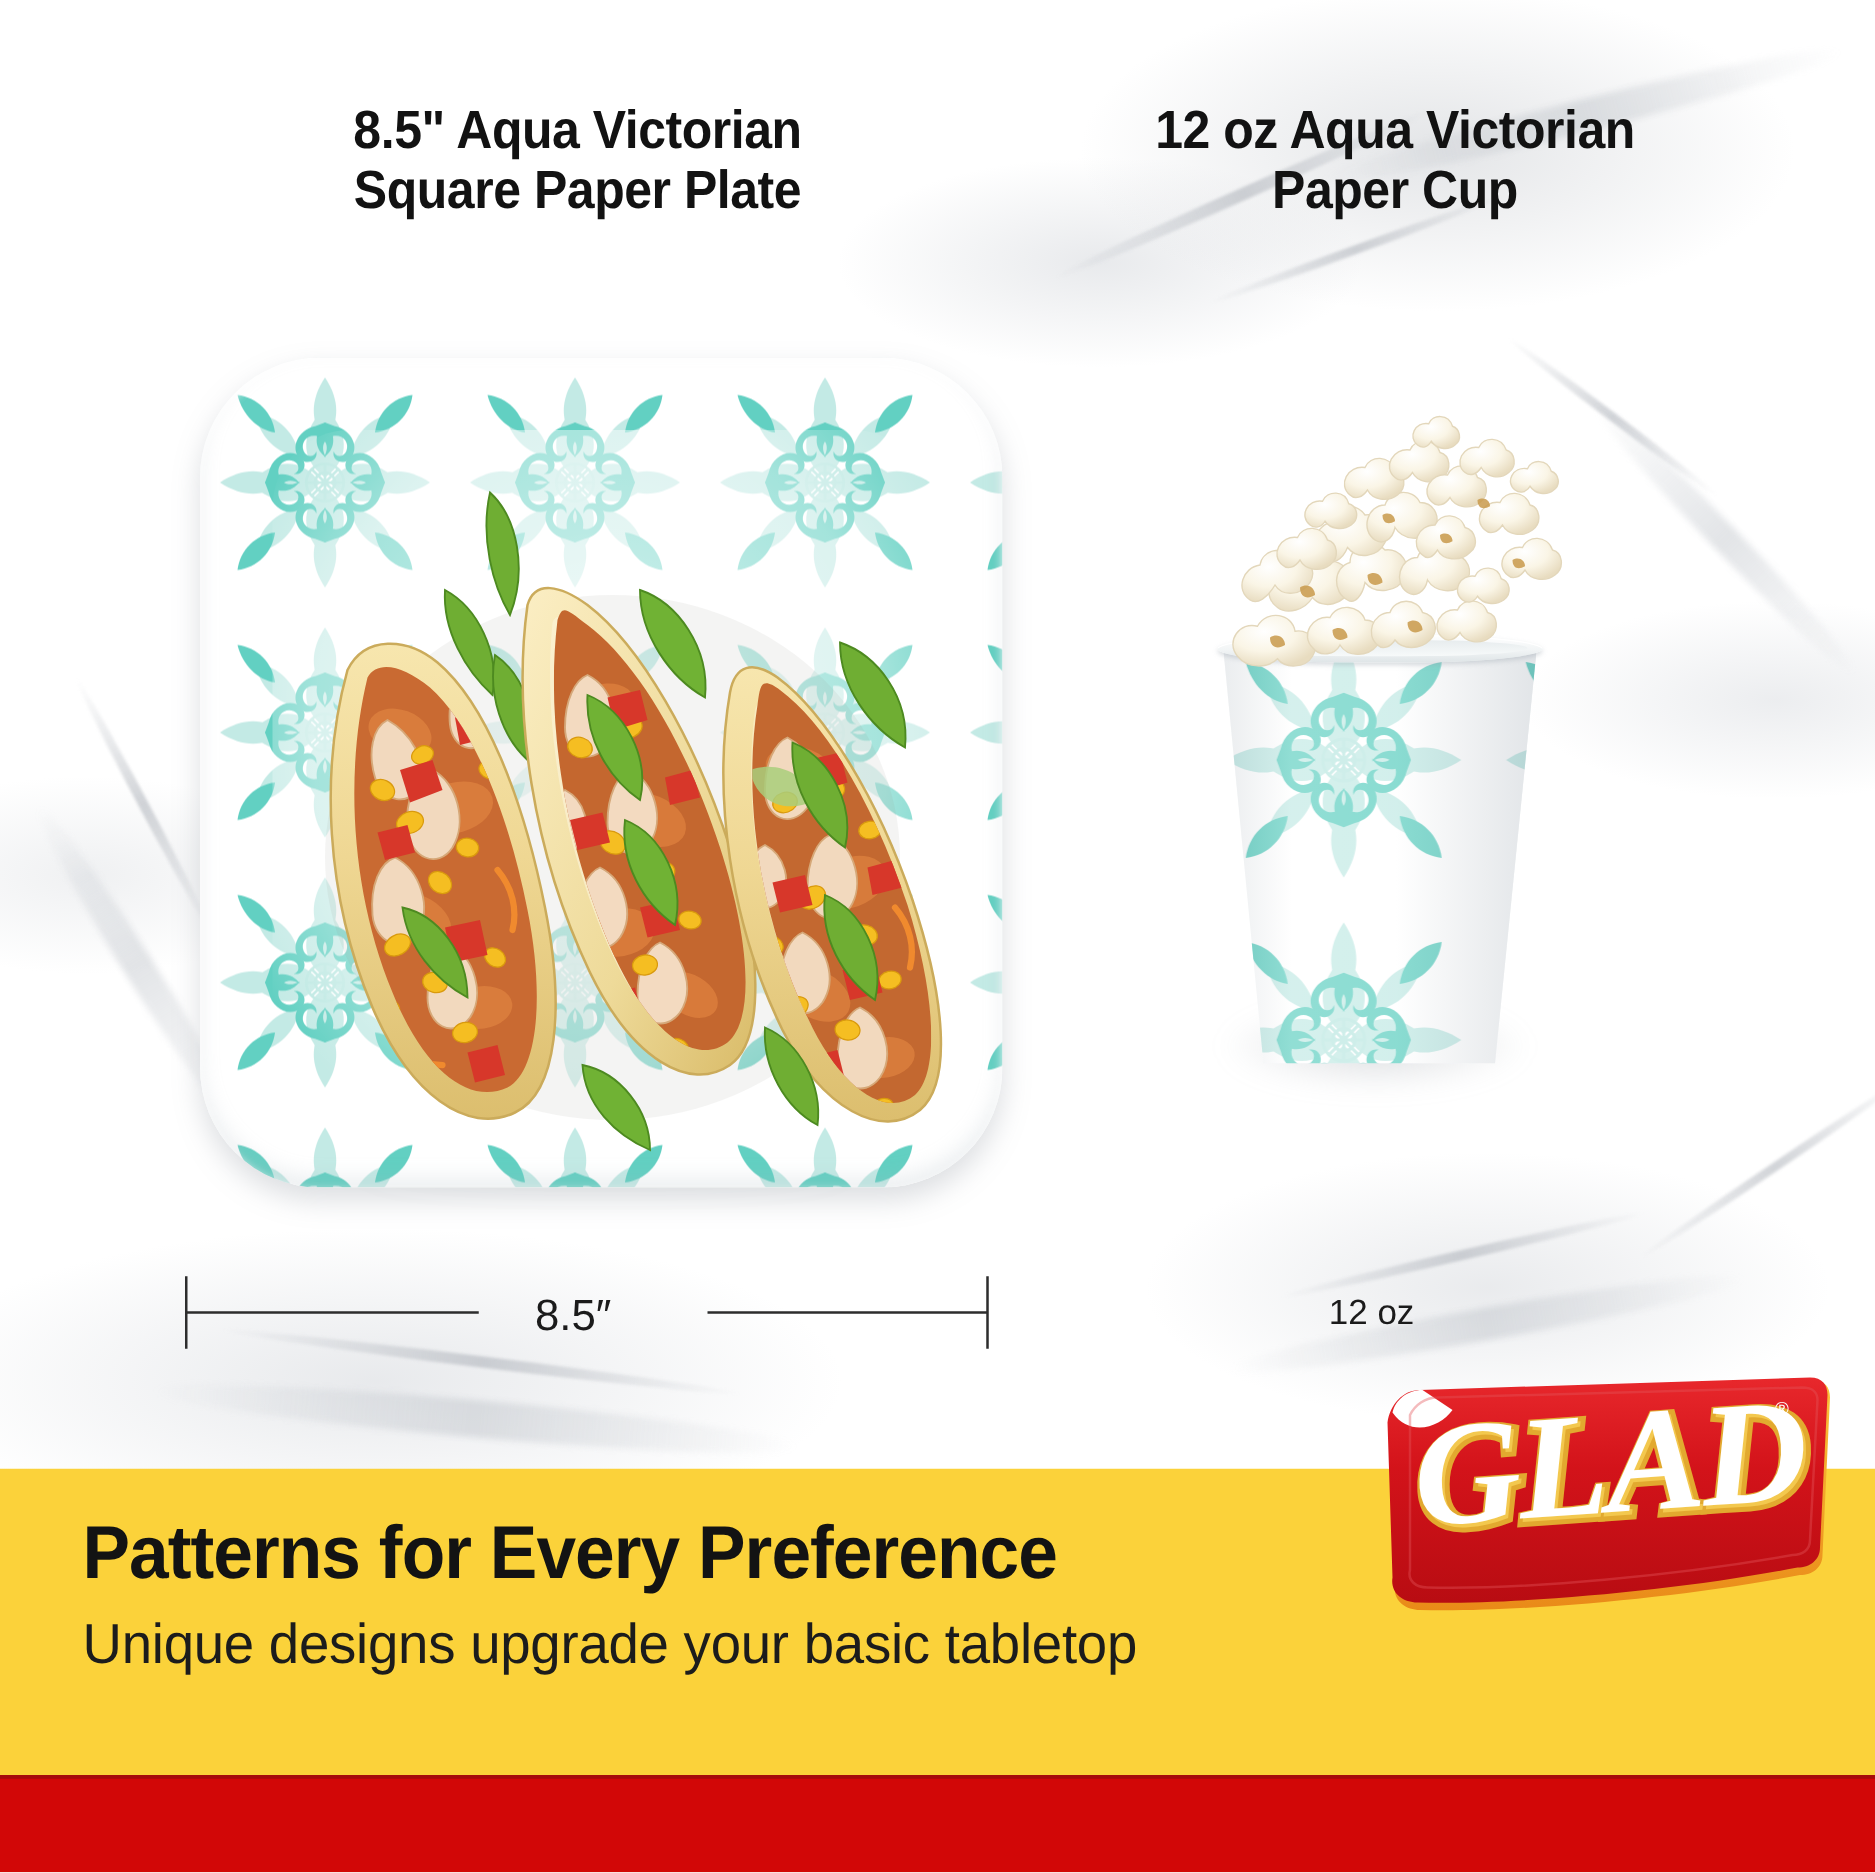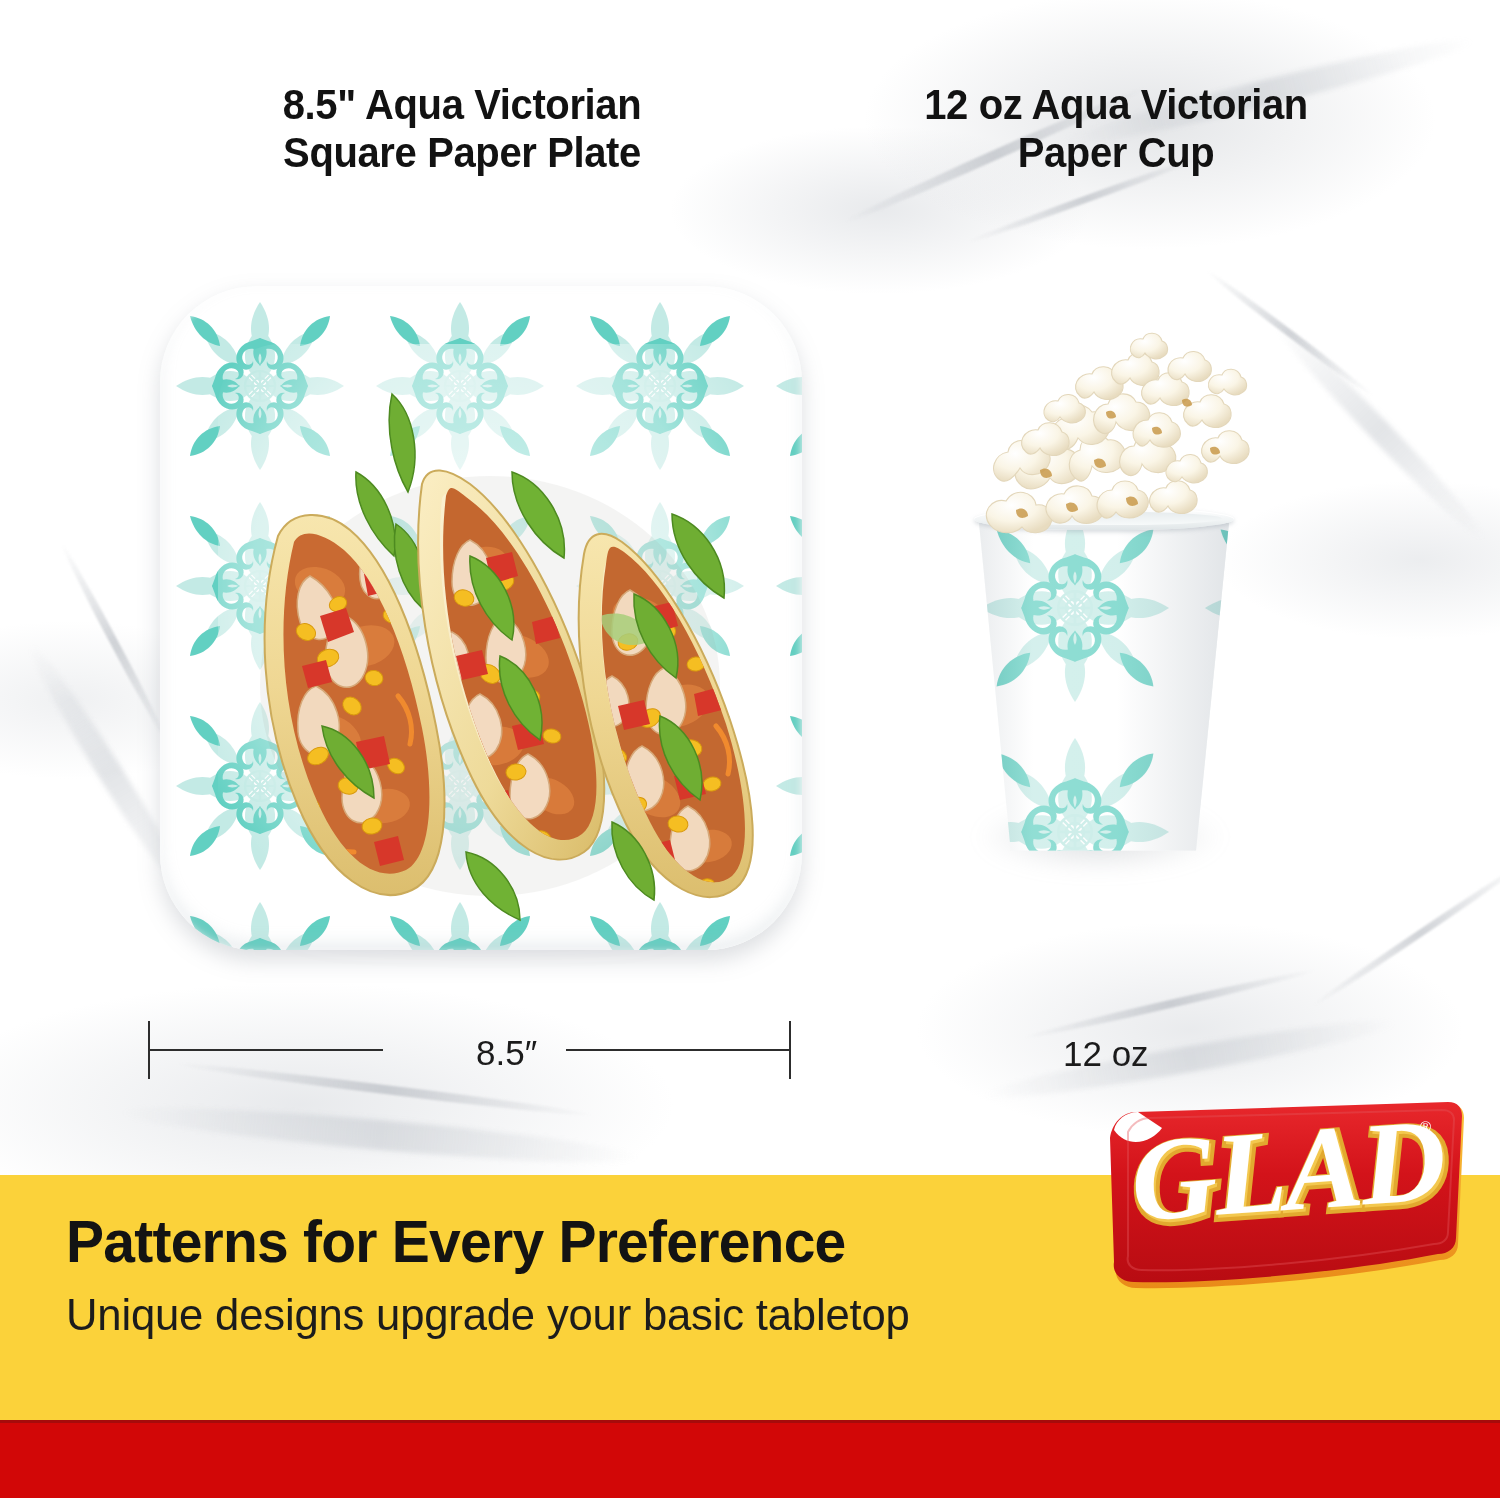--- a/index.html
+++ b/index.html
@@ -100,21 +100,21 @@
   
   .dim-line { position:absolute; background:#2d2d2d; }
   .dim-tick { position:absolute; width:2px; height:58px; background:#2d2d2d; }
   .dim-label {
     position:absolute; color:#1b1b1b; font-weight:400;
     font-family:"Liberation Sans", sans-serif; font-size:35px;
     white-space:nowrap;
   }
   #oz-label {
     position:absolute; color:#1b1b1b; font-weight:400;
-    font-family:"Liberation Sans", sans-serif; font-size:35px; white-space:nowrap;
+    font-family:"Liberation Sans", sans-serif; font-size:28px; white-space:nowrap;
     left:1063px; top:1034px;
   }
 
   
   .band-yellow {
     position:absolute; left:0; top:1175px; width:1500px; height:245px;
     background:#FBD23A;
   }
   .band-red {
     position:absolute; left:0; top:1420px; width:1500px; height:78px;
@@ -549,21 +549,21 @@
       <path d="M222 108 c5-3 10 0 10 5 -5 3-10 2-10-5Z"></path>
       <path d="M252 80 c5-3 10 0 10 5 -5 3-10 2-10-5Z"></path>
       <path d="M176 92 c5-3 10 0 10 5 -5 3-10 2-10-5Z"></path>
       <path d="M280 128 c5-3 10 0 10 5 -5 3-10 2-10-5Z"></path>
     </g>
   </svg>
 
   <div>
     <div class="dim-tick" style="left:148px; top:1021px;"></div>
     <div class="dim-line" style="left:148px; top:1049px; width:235px; height:2px;"></div>
-    <div class="dim-label" style="left:428px; top:1033px;margin-left:48px;">8.5″</div>
+    <div class="dim-label" style="left:428px; top:1033px;">8.5″</div>
     <div class="dim-line" style="left:566px; top:1049px; width:224px; height:2px;"></div>
     <div class="dim-tick" style="left:789px; top:1021px;"></div>
   </div>
 
   <div id="oz-label">12 oz</div>
 
   <div class="band-yellow"></div>
   <div class="band-red"></div>
 
   <div id="banner-title">Patterns for Every Preference</div>

